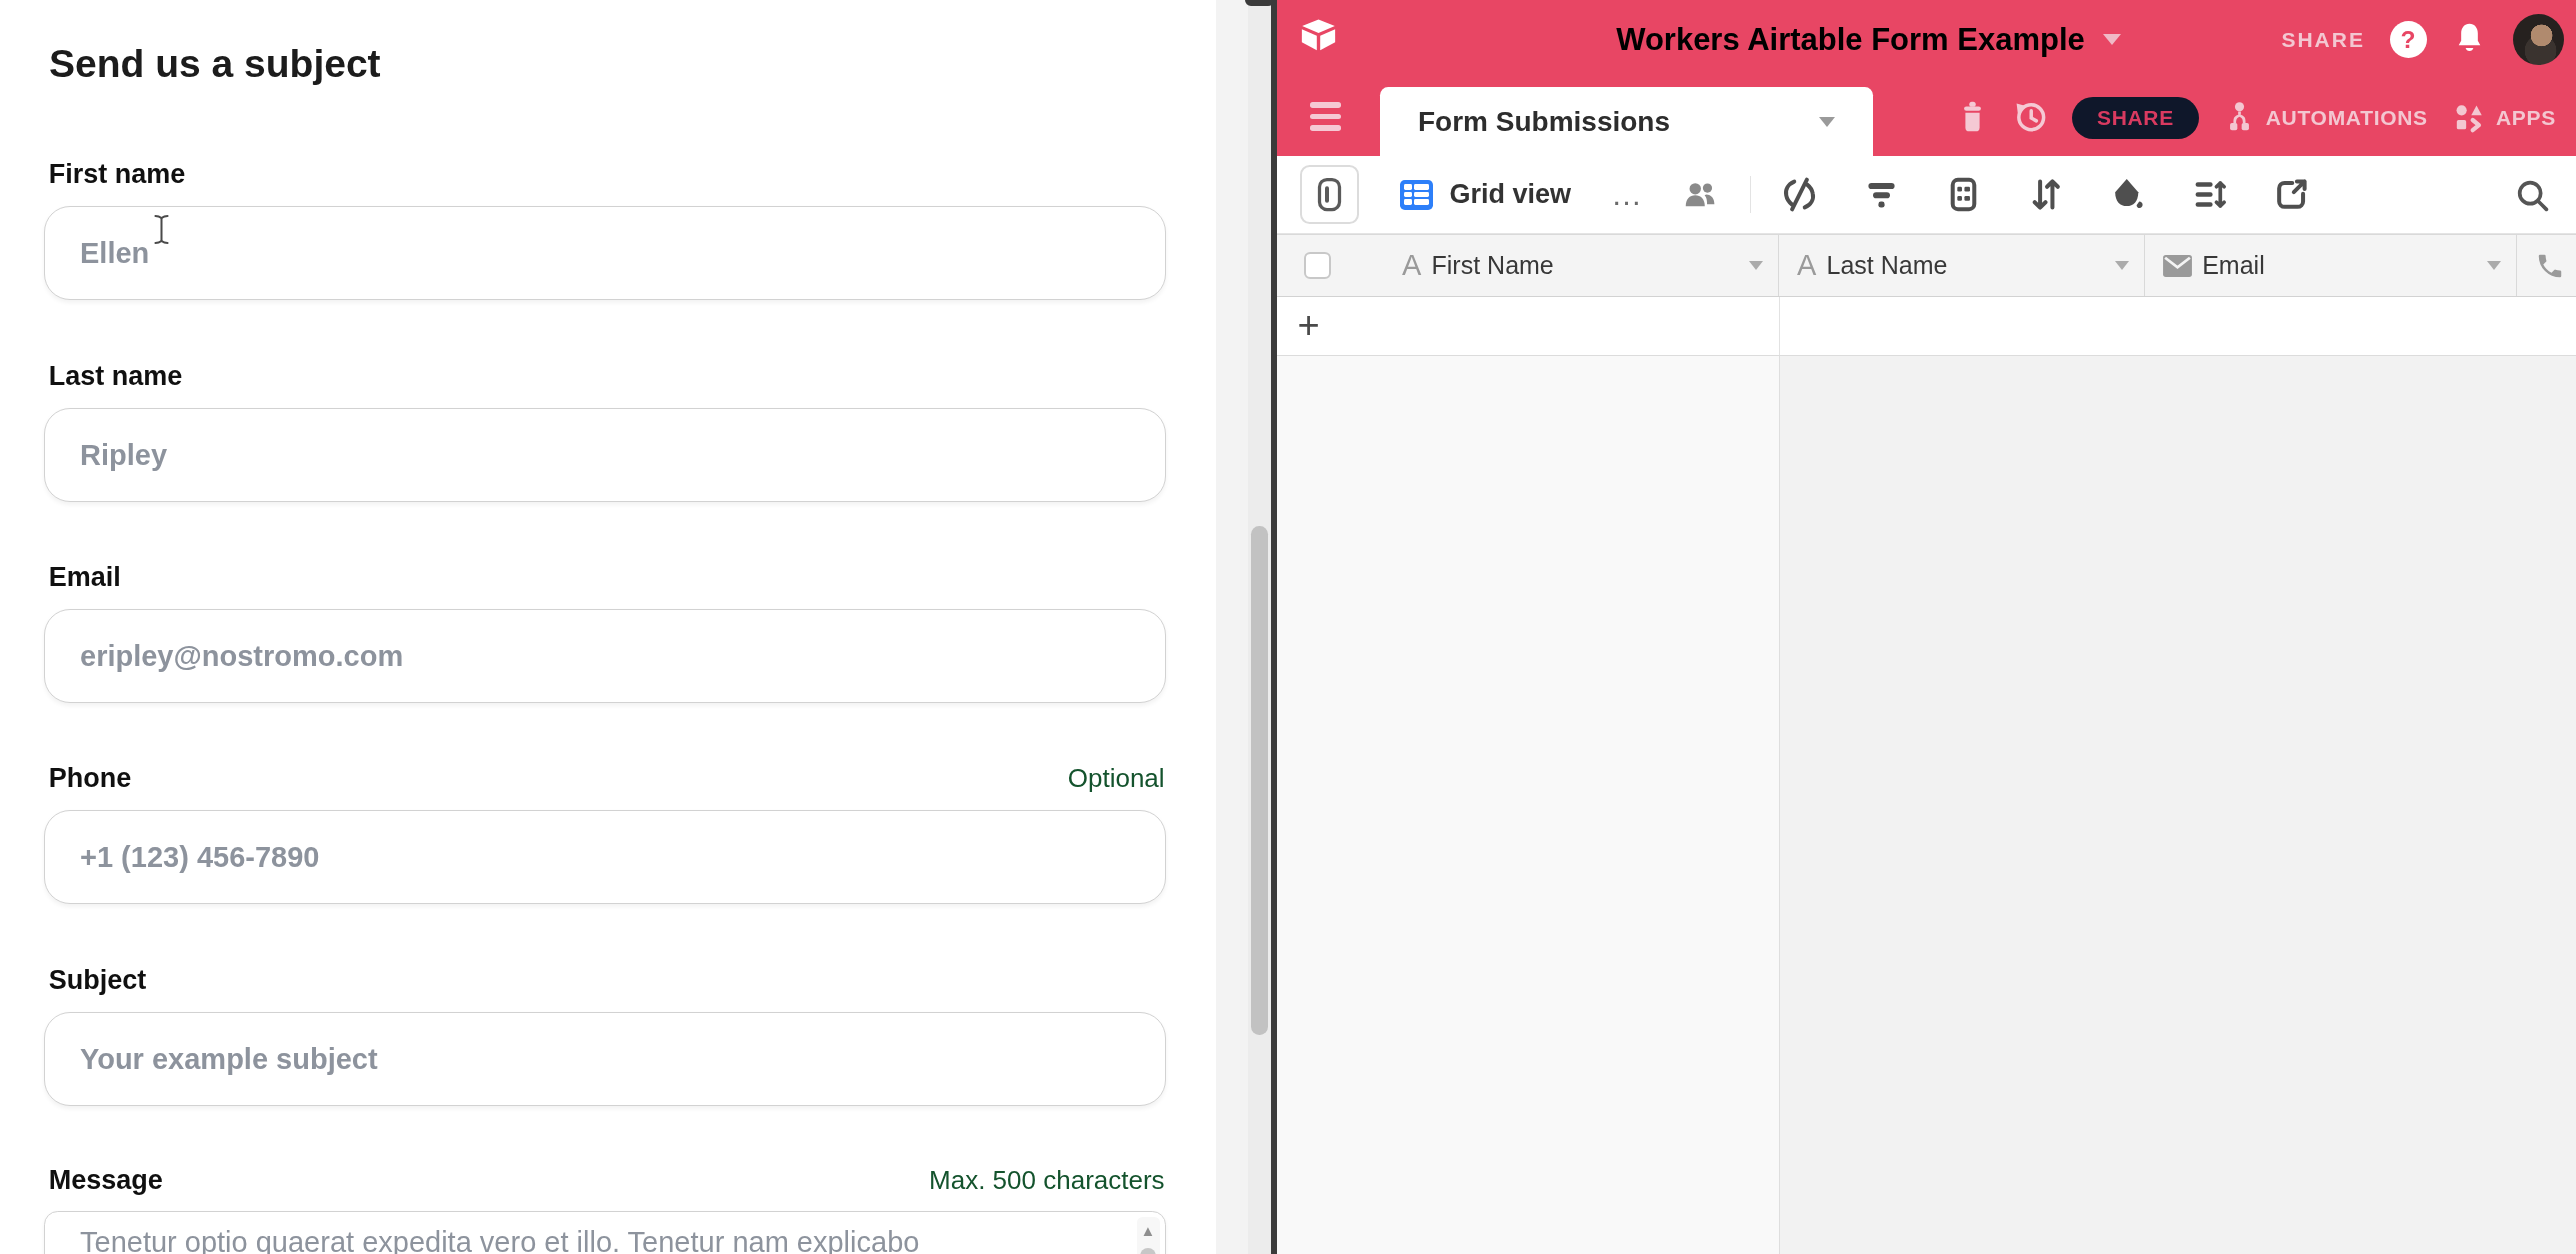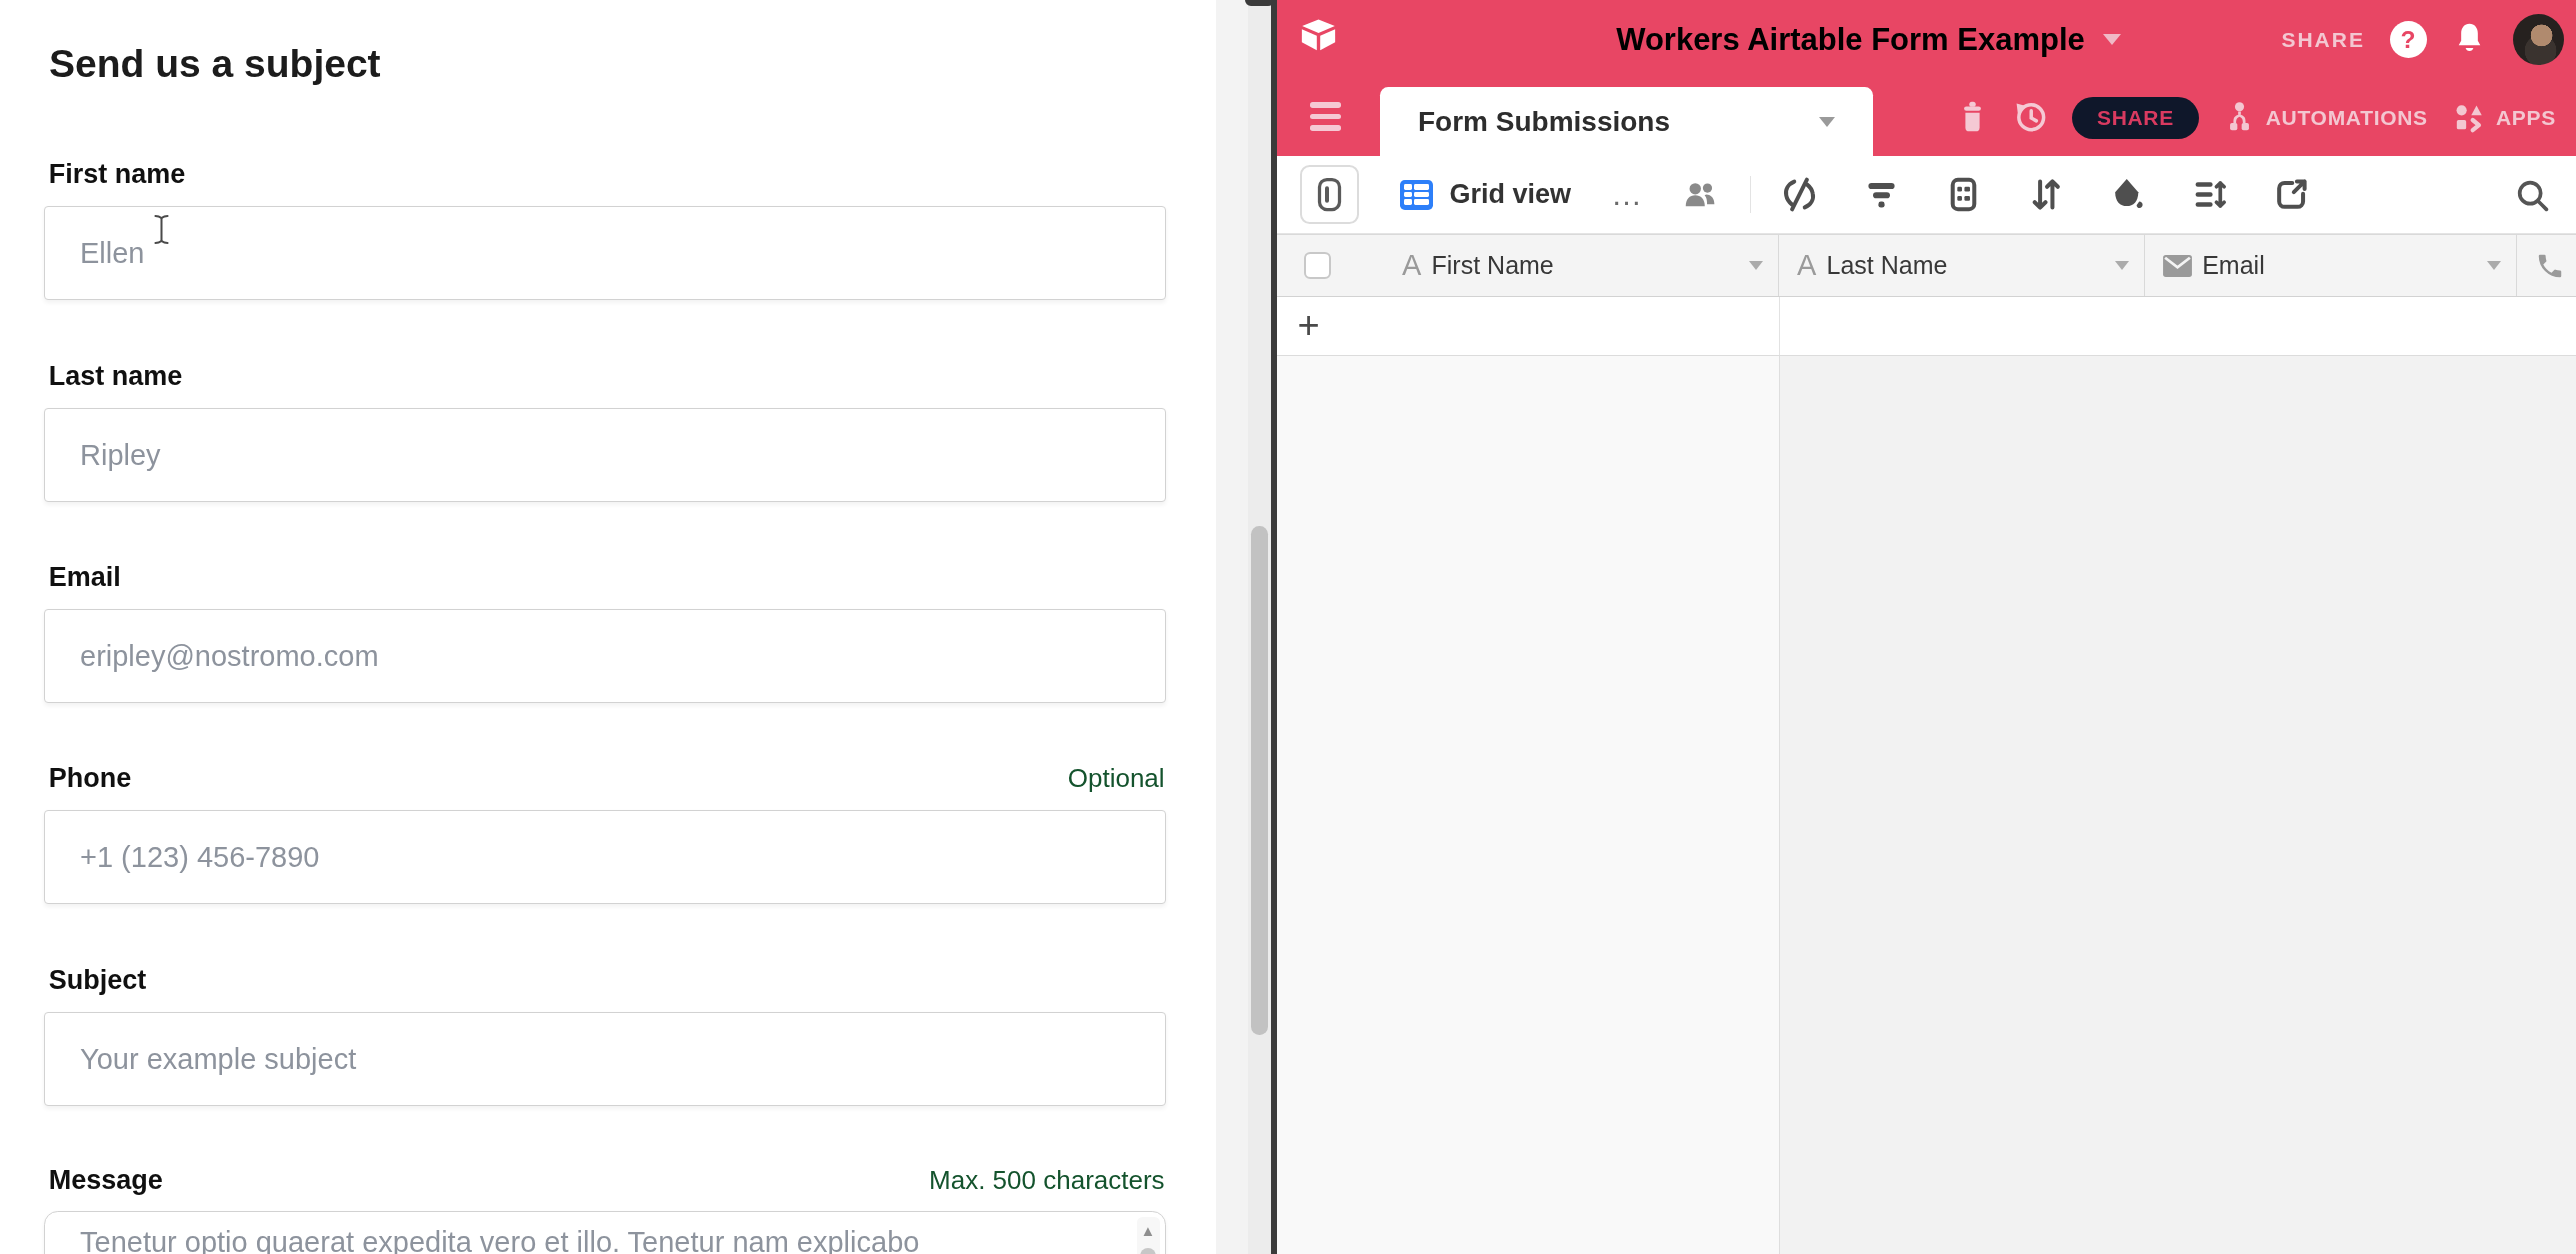--- a/index.html
+++ b/index.html
@@ -6,23 +6,23 @@
   *{box-sizing:border-box;}
   .screen{position:relative;width:2576px;height:1255px;overflow:hidden;
           font-family:"Liberation Sans","DejaVu Sans",sans-serif;background:#fff;}
 
   
   .form-pane{position:absolute;left:0;top:0;width:1216px;height:1255px;background:#ffffff;}
   .form-title{position:absolute;left:49px;top:42px;margin:0;font-size:39px;font-weight:600;color:#1c1c1c;}
   .field{position:absolute;left:44px;width:1122px;}
   .field .flabel{display:block;margin-left:4.8px;font-size:27px;font-weight:600;color:#101010;line-height:33px;}
   .field .hint{position:absolute;right:1.4px;top:0;font-size:26px;font-weight:400;color:#14532d;line-height:33px;}
-  .text-input{display:block;margin-top:15px;width:100%;height:94px;border:1.4px solid #d2d2d2;border-radius:4px;
+  .text-input{display:block;margin-top:15px;width:100%;height:94px;border:1.4px solid #d2d2d2;border-radius:26px;
               padding:0 35px;font-size:29px;color:#444;background:#fff;outline:none;
-              box-shadow:0 2.7px 4.1px rgba(0,0,0,.05);font-family:inherit;}
+              box-shadow:0 2.7px 4.1px rgba(0,0,0,.05);font-family:inherit;font-weight:bold;}
   .text-input::placeholder{color:#8d939d;opacity:1;}
   .textarea-box{position:relative;margin-top:13.7px;height:246px;border:1.4px solid #d2d2d2;border-radius:13.7px;
                 background:#fff;box-shadow:0 2.7px 4.1px rgba(0,0,0,.05);padding:9.6px 68px 0 35px;overflow:hidden;}
   .textarea-text{font-size:29px;line-height:42px;color:#8d939d;}
   .ta-scrollbar{position:absolute;top:5.5px;right:5.5px;bottom:-5.5px;width:23px;background:#f7f7f7;border-radius:5.5px;}
   .ta-up{position:absolute;top:5.5px;left:0;right:0;text-align:center;font-size:15px;color:#8f8f8f;line-height:15px;}
   .ta-thumb{position:absolute;top:31px;left:3.4px;width:16.4px;height:177px;background:#c7c7c7;border-radius:8.2px;}
   .ibeam{position:absolute;left:152px;top:214px;}
 
   

